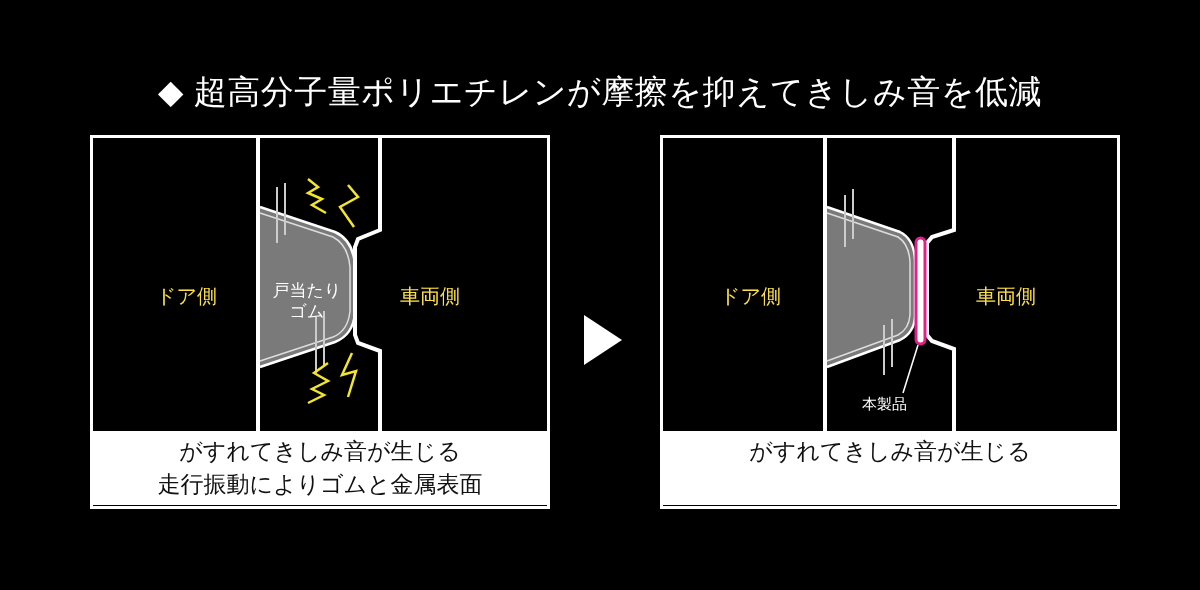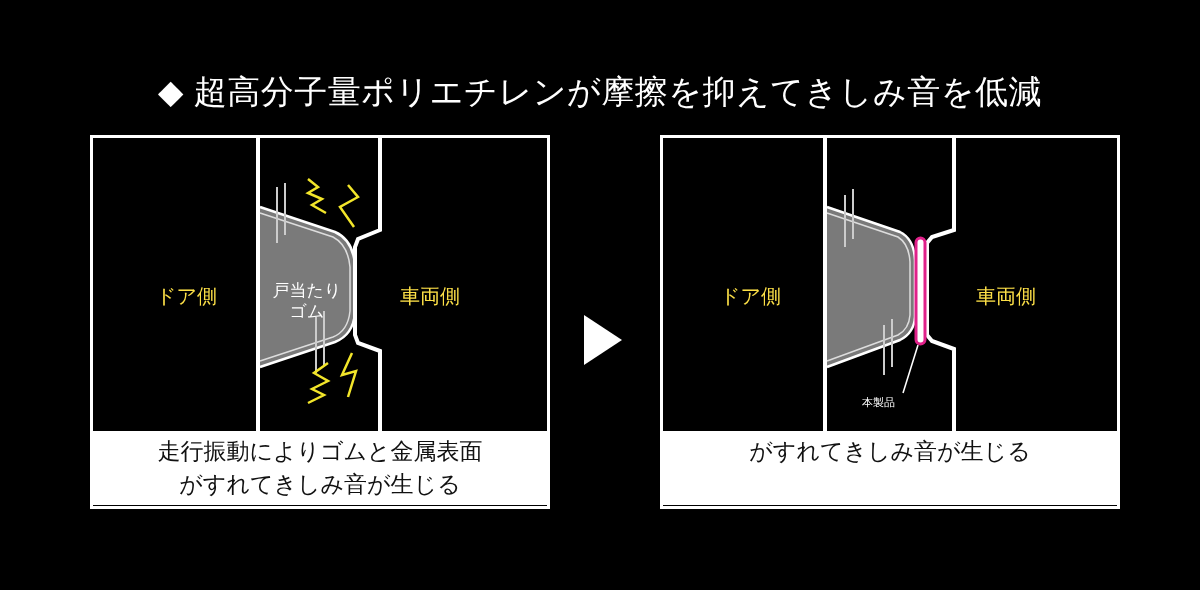--- a/index.html
+++ b/index.html
@@ -8,21 +8,21 @@
   .headline { position:absolute; left:0; top:70px; width:1200px; text-align:center;
               font-size:33px; letter-spacing:0.5px; color:#fff; }
   .headline .diamond { display:inline-block; margin-right:10px; }
   .panel { position:absolute; top:135px; width:460px; height:374px; }
   .panel svg { position:absolute; left:0; top:0; }
   .caption { position:absolute; left:3px; top:296px; width:454px; height:74px;
              background:#fff; color:#111; text-align:center; font-size:23px;
              line-height:33px; padding-top:4px; box-sizing:border-box; }
   .side-label { position:absolute; font-size:20px; color:#fde047; }
   .rubber-label { position:absolute; font-size:17px; color:#fff; text-align:center; line-height:21px; }
-  .product-label { position:absolute; font-size:11px; color:#fff; }
+  .product-label { position:absolute; font-size:15px; color:#fff; }
   .arrow { position:absolute; left:584px; top:315px; width:0; height:0;
            border-top:25px solid transparent; border-bottom:25px solid transparent;
            border-left:38px solid #fff; }
 </style>
 </head>
 <body>
 
 <div class="headline">
   <span class="diamond">◆</span><span>超高分子量ポリエチレンが摩擦を抑えてきしみ音を低減</span>
 </div>
@@ -51,22 +51,22 @@
     <polyline points="238,228 224,238 238,246 222,254 234,260 218,268" fill="none" stroke="#f2e52a" stroke-width="2.5"></polyline>
     <polyline points="262,218 252,240 266,236 258,262" fill="none" stroke="#f2e52a" stroke-width="2.5"></polyline>
   </svg>
   <div class="side-label" style="left:66px; top:148px;">ドア側</div>
   <div class="side-label" style="left:310px; top:148px;">車両側</div>
   <div class="rubber-label" style="left:172px; top:145px; width:90px;">
     <div>戸当たり</div>
     <div>ゴム</div>
   </div>
   <div class="caption">
+    <div>がすれてきしみ音が生じる</div>
     <div>走行振動によりゴムと金属表面</div>
-    <div>がすれてきしみ音が生じる</div>
   </div>
 </div>
 
 <div class="arrow"></div>
 
 <div class="panel" style="left:660px;">
   <svg width="460" height="374" viewBox="0 0 460 374">
     <rect x="1.5" y="1.5" width="457" height="371" fill="none" stroke="#fff" stroke-width="3"></rect>
     <line x1="165" y1="2" x2="165" y2="298" stroke="#fff" stroke-width="4"></line>
     <path d="M167 72 L240 97 Q254 104 255 125 L255 182 Q254 198 240 205 L167 232 Z" fill="#7a7a7a"></path>

